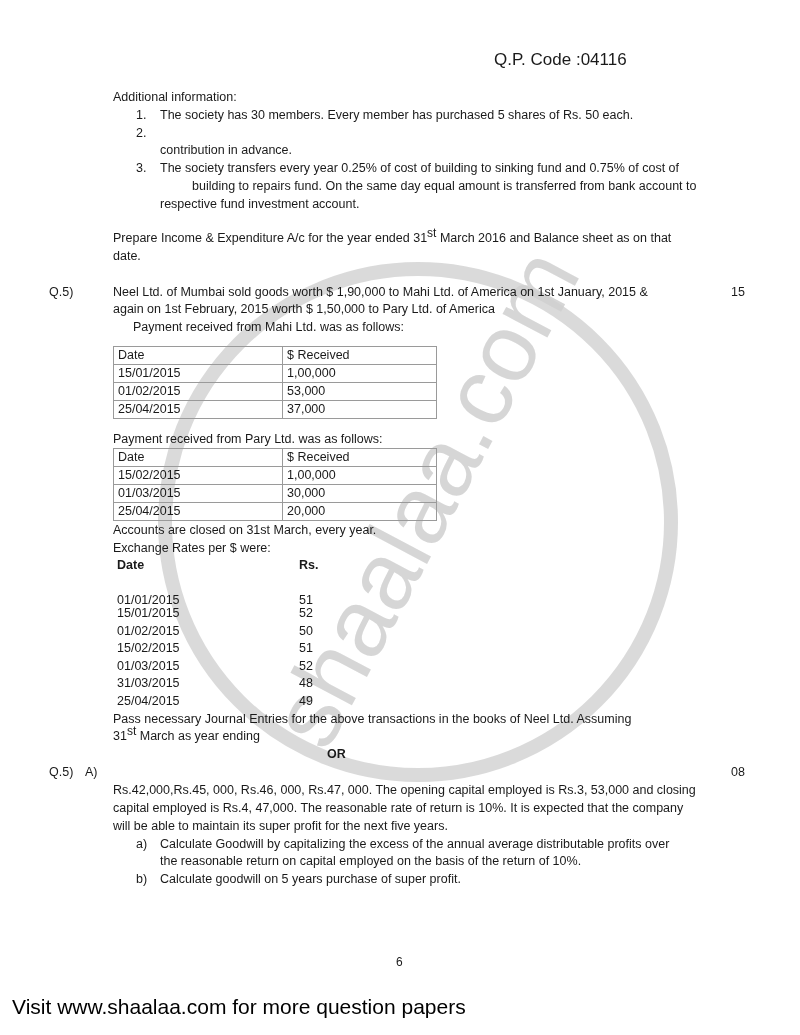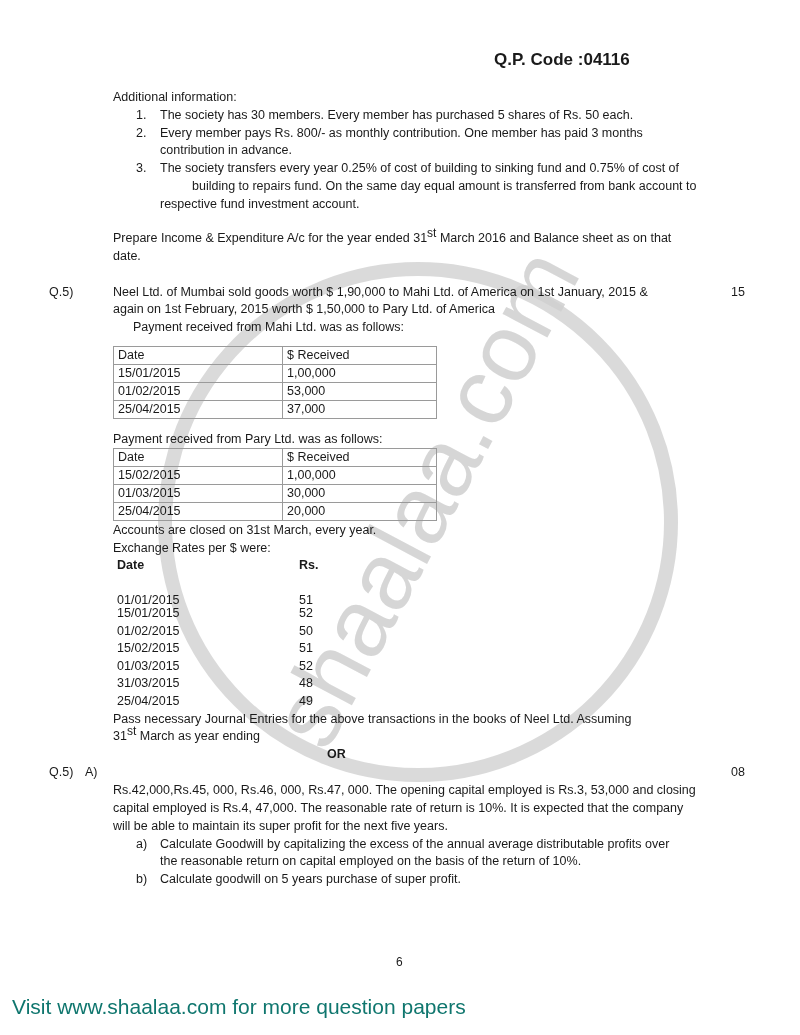--- a/index.html
+++ b/index.html
@@ -3,21 +3,21 @@
 <meta charset="utf-8">
 <style>
   html, body { margin: 0; padding: 0; background: #ffffff; }
   body {
     width: 800px; height: 1035px; position: relative; overflow: hidden;
     font-family: "Liberation Sans", sans-serif; color: #1a1a1a;
   }
   .page { position: absolute; left: 0; top: 0; width: 800px; height: 1035px; }
   .abs { position: absolute; }
   .t { font-size: 12.5px; line-height: 17.5px; white-space: nowrap; }
-  .qp-code { left: 494px; top: 50px; font-size: 17px; font-weight: bold; }
+  .qp-code { left: 494px; top: 50px; font-size: 17px; font-weight: normal; }
   table.grid {
     position: absolute; border-collapse: collapse; font-size: 12.5px;
   }
   table.grid td {
     border: 1px solid #9a9a9a; padding: 0 4px; height: 17px; line-height: 17px;
   }
   table.grid td.c1 { width: 160px; }
   table.grid td.c2 { width: 145px; }
   .bold { font-weight: bold; }
   .sup { font-size: 12px; vertical-align: super; line-height: 0; }
@@ -25,40 +25,39 @@
     position: absolute; left: 158px; top: 262px; width: 520px; height: 520px;
     border: 14px solid #d4d4d4; border-radius: 50%; box-sizing: border-box;
     opacity: 0.85;
   }
   .watermark-text {
     position: absolute; left: 175px; top: 480px; width: 460px;
     font-size: 96px; color: #d0d0d0; transform: rotate(-62deg);
     transform-origin: center; text-align: center; opacity: 0.85;
     font-family: "Liberation Sans", sans-serif;
   }
-  .footer { left: 12px; top: 995px; font-size: 21px; color: #0f766e; }
+  .footer { left: 12px; top: 995px; font-size: 21px; color: #000000; }
   .page-num { left: 396px; top: 955px; font-size: 12px; }
 </style>
 </head>
 <body>
 
 <div class="page">
 
   <div class="watermark-circle"></div>
   <div class="abs watermark-text">shaalaa.com</div>
 
   <div class="abs qp-code">Q.P. Code :04116</div>
 
   <div class="abs t" style="left:113px;top:89px;">Additional information:</div>
 
   <div class="abs t" style="left:136px;top:107px;">1.</div>
   <div class="abs t" style="left:160px;top:107px;">The society has 30 members. Every member has purchased 5 shares of Rs. 50 each.</div>
 
   <div class="abs t" style="left:136px;top:125px;">2.</div>
-  <div class="abs t" style="left:160px;top:125px;">Every member pays Rs. 800/- as monthly contribution. One member has paid 3 months</div>
   <div class="abs t" style="left:160px;top:142px;">contribution in advance.</div>
 
   <div class="abs t" style="left:136px;top:160px;">3.</div>
   <div class="abs t" style="left:160px;top:160px;">The society transfers every year 0.25% of cost of building to sinking fund and 0.75% of cost of</div>
   <div class="abs t" style="left:160px;top:178px;padding-left:32px;">building to repairs fund. On the same day equal amount is transferred from bank account to</div>
   <div class="abs t" style="left:160px;top:196px;">respective fund investment account.</div>
 
   <div class="abs t" style="left:113px;top:230px;">
     <span>Prepare Income &amp; Expenditure A/c for the year ended 31</span><span class="sup">st</span><span> March 2016 and Balance sheet as on that</span>
   </div>

